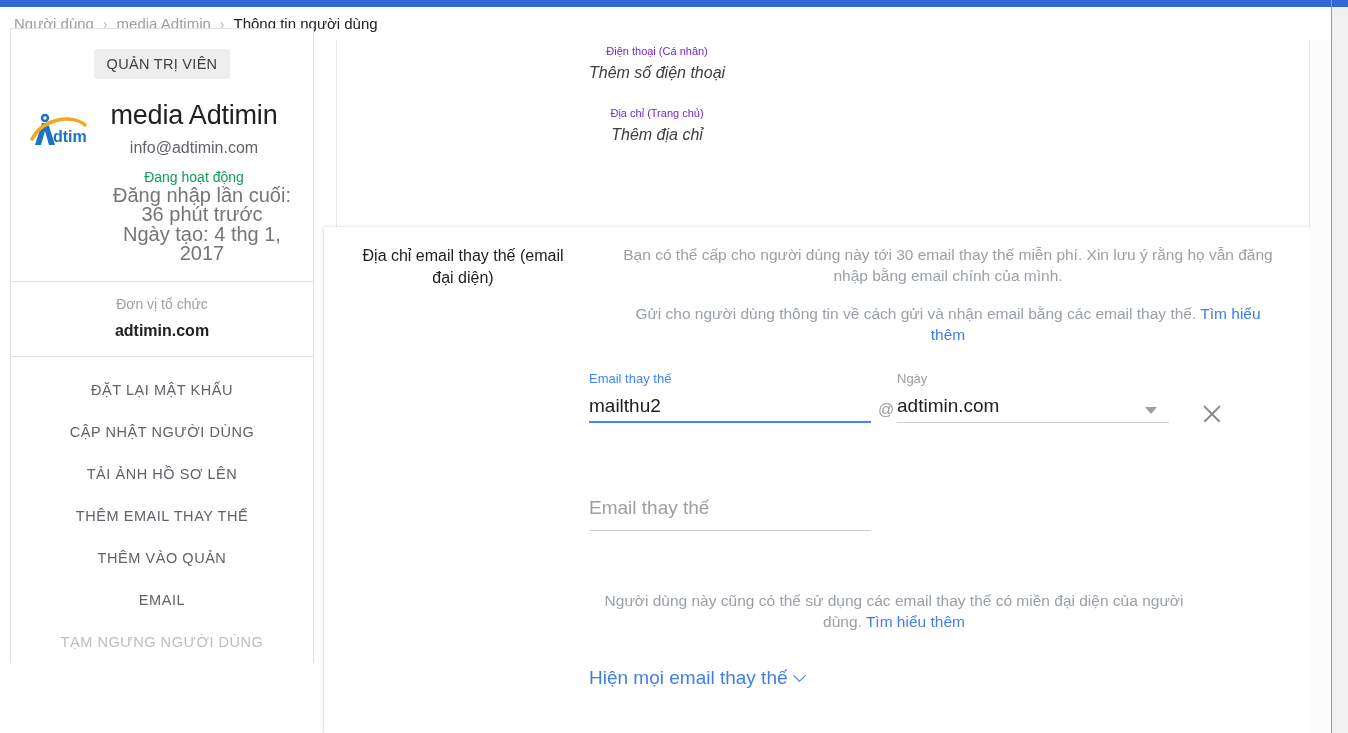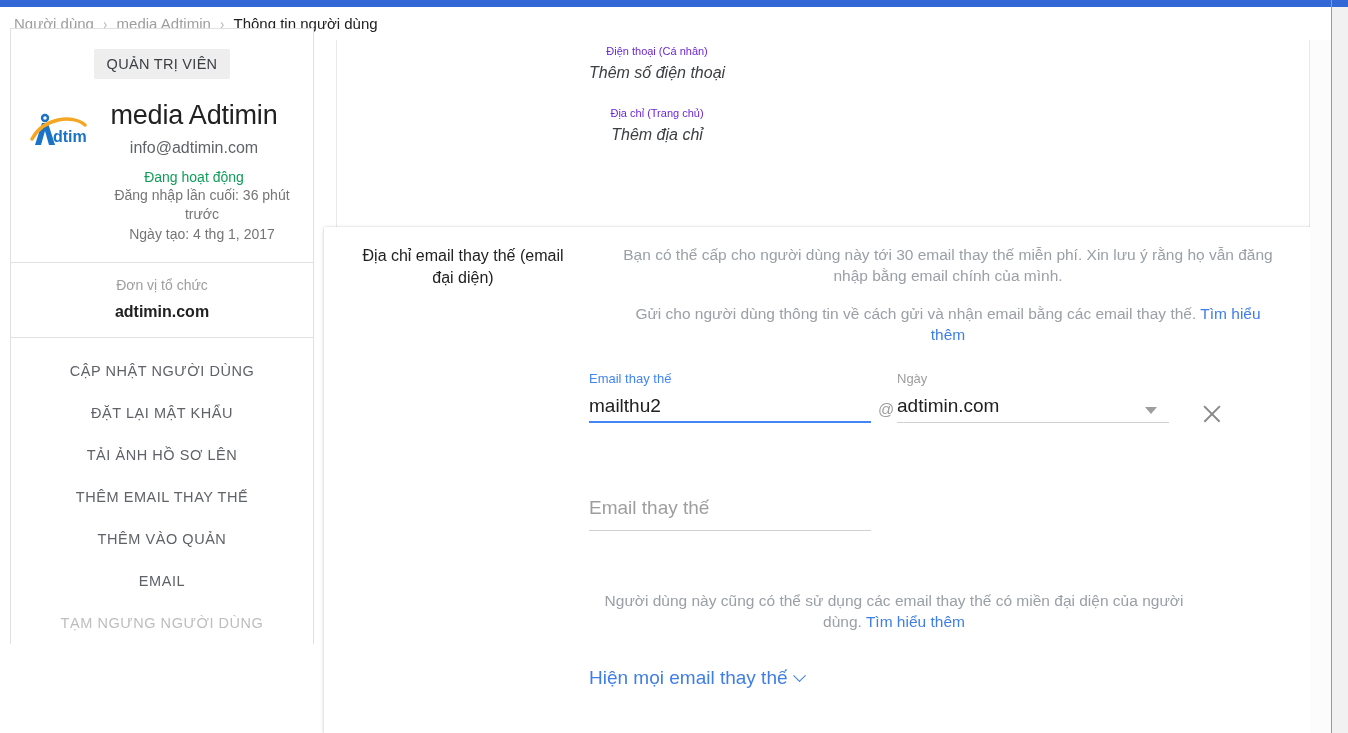--- a/index.html
+++ b/index.html
@@ -84,21 +84,21 @@
     margin-top: 10px; margin-right: 2px;
     position: relative; overflow: hidden;
   }
   .ident-text { margin-left: 4px; }
   .user-name {
     font-size: 27px; color: #212121; line-height: 32px;
     font-weight: 400; letter-spacing: -0.2px;
   }
   .user-email { font-size: 16px; color: #5f6368; margin-top: 8px; }
   .status-active { font-size: 14px; color: #0f9d58; margin-top: 12px; }
-  .meta-line { font-size: 14px; color: #757575; line-height: 19px; margin-top: 1px; margin-left: 16px; }
+  .meta-line { font-size: 20px; color: #757575; line-height: 19px; margin-top: 1px; margin-left: 16px; }
 
   .card-sep { height: 1px; background: #e0e0e0; }
 
   .org-block { padding: 14px 18px 16px 18px; }
   .org-label { font-size: 14px; color: #9e9e9e; }
   .org-value { font-size: 16px; color: #212121; margin-top: 10px; font-weight: 600; }
 
   
   .action-menu { padding: 12px 0 0 0; }
   .action-item {
@@ -301,22 +301,22 @@
     <div class="card-sep"></div>
 
     <div class="org-block">
       <div class="org-label">Đơn vị tổ chức</div>
       <div class="org-value">adtimin.com</div>
     </div>
 
     <div class="card-sep"></div>
 
     <div class="action-menu">
+      <div class="action-item">ĐẶT LẠI MẬT KHẨU</div>
       <div class="action-item">CẬP NHẬT NGƯỜI DÙNG</div>
-      <div class="action-item">ĐẶT LẠI MẬT KHẨU</div>
       <div class="action-item">TẢI ẢNH HỒ SƠ LÊN</div>
       <div class="action-item">THÊM EMAIL THAY THẾ</div>
       <div class="action-item">THÊM VÀO QUẢN</div>
       <div class="action-item">EMAIL</div>
       <div class="action-item dim">TẠM NGƯNG NGƯỜI DÙNG</div>
     </div>
   </div>
 
   <div class="lscroll-track">
     <div class="lscroll-thumb"></div>

